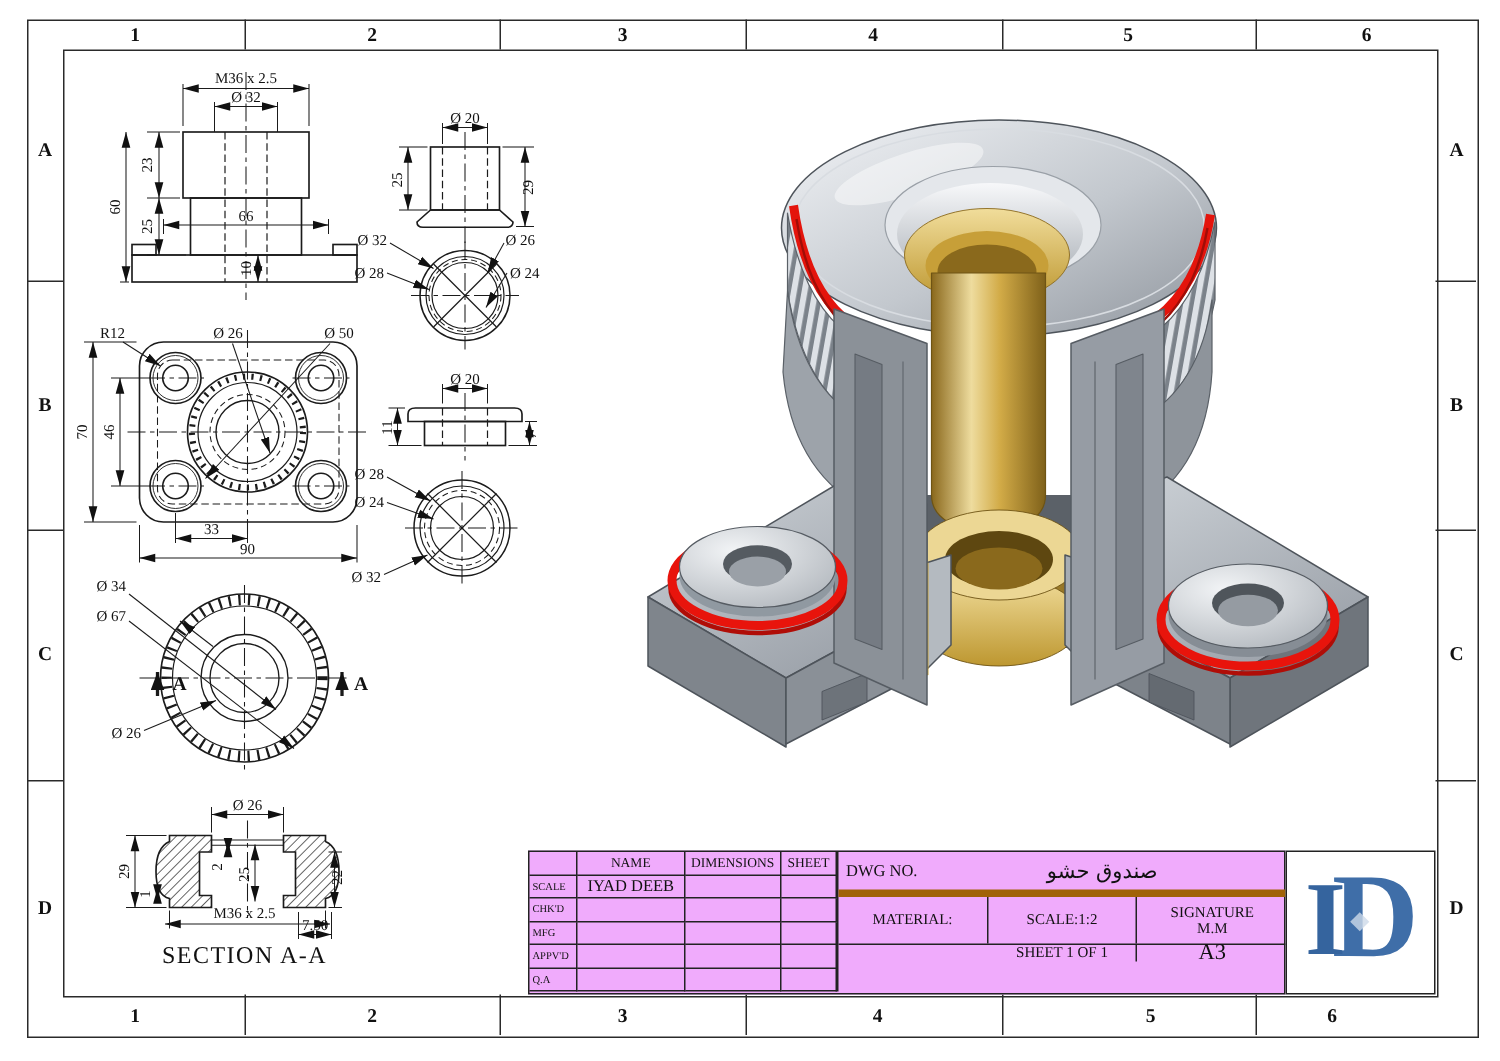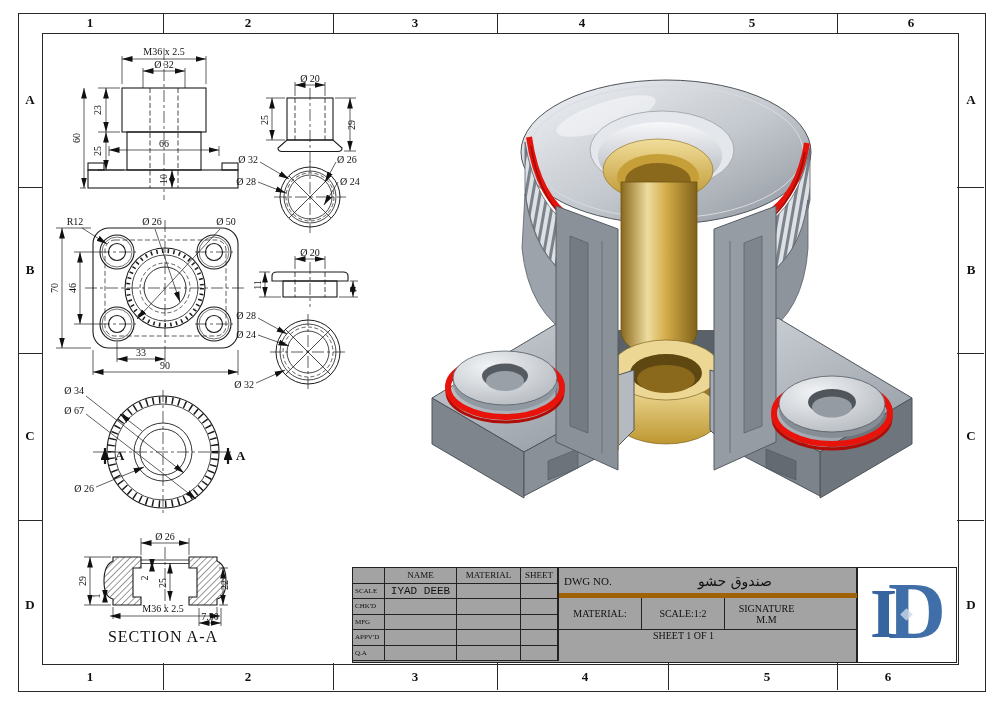--- a/index.html
+++ b/index.html
@@ -8,34 +8,34 @@
   .outer-border{position:absolute;left:18px;top:13px;width:966px;height:677px;border:1.5px solid #2a2a2a;}
   .inner-frame{position:absolute;left:42px;top:33px;width:915px;height:630px;border:1.5px solid #2a2a2a;}
   .gridlab{position:absolute;transform:translate(-50%,-50%);font:bold 13px "Liberation Serif",serif;color:#111;}
   .vtick{position:absolute;width:1px;background:#2a2a2a;}
   .htick{position:absolute;height:1px;background:#2a2a2a;}
   svg text{font-family:"Liberation Serif",serif;}
   .d{font-size:10px;fill:#111;}
   .dbig{font-size:13px;font-weight:bold;fill:#111;}
   .sect{font-size:16px;fill:#111;letter-spacing:1px;}
   
-  .tblock{position:absolute;left:352px;top:567px;width:505px;height:96px;border:1.5px solid #222;box-sizing:border-box;background:#a3a3a3;font-family:"Liberation Serif",serif;}
+  .tblock{position:absolute;left:352px;top:567px;width:505px;height:96px;border:1.5px solid #222;box-sizing:border-box;background:#f0abfc;font-family:"Liberation Serif",serif;}
   .ttable{position:absolute;left:0;top:0;width:205px;height:93px;display:grid;
           grid-template-columns:32px 72px 64px 37px;grid-auto-rows:15.5px;}
   .ttable .c{border-right:1px solid #222;border-bottom:1px solid #222;font-size:7px;display:flex;align-items:center;padding-left:2px;overflow:hidden;}
   .ttable .hd{font-size:9px;justify-content:center;padding-left:0;}
-  .ttable .nm{font-size:11px;justify-content:center;padding-left:0;font-family:Liberation Mono, monospace;}
+  .ttable .nm{font-size:11px;justify-content:center;padding-left:0;}
   .rblock{position:absolute;left:205px;top:0;width:300px;height:93px;border-left:1px solid #222;box-sizing:border-box;}
   .r1{position:absolute;left:0;top:0;width:100%;height:30px;border-bottom:5px solid #a16207;box-sizing:border-box;display:flex;align-items:center;}
   .dwglab{font-size:11px;padding-left:5px;}
   .dwgtitle{flex:1;text-align:center;font-size:14px;font-family:"DejaVu Sans",sans-serif;direction:rtl;}
   .r2,.r3{position:absolute;left:0;width:100%;height:32px;display:flex;box-sizing:border-box;}
   .r2{top:30px;border-bottom:1px solid #222;}
   .r3{top:52px;height:31px;align-items:center;}
-  .cell3{width:83px;box-sizing:border-box;border-right:1px solid #222;display:flex;flex-direction:column;align-items:center;justify-content:center;font-size:10px;}
+  .cell3{width:100px;box-sizing:border-box;border-right:1px solid #222;display:flex;flex-direction:column;align-items:center;justify-content:center;font-size:10px;}
   .cell3:last-child{border-right:none;}
   .a3{font-size:15px;}
   .logo-box{position:absolute;left:857px;top:567px;width:100px;height:96px;border:1.5px solid #222;box-sizing:border-box;background:#fff;}
   .logo-d{position:absolute;left:30px;top:-2px;font:bold 80px "Liberation Serif",serif;color:#3f6ea8;}
   .logo-i{position:absolute;left:12px;top:6px;font:bold 70px "Liberation Serif",serif;color:#35649e;}
   .logo-diamond{position:absolute;left:44px;top:42px;width:9px;height:9px;background:#cdd9e8;transform:rotate(45deg);opacity:.8;}
 </style>
 </head>
 <body>
 
@@ -499,21 +499,21 @@
         <ellipse cx="832" cy="402" rx="24" ry="13" fill="#4f555b"></ellipse>
         <ellipse cx="832" cy="407" rx="20" ry="10.5" fill="#959ba2"></ellipse>
       </g>
     </g>
   </svg>
 
   <div class="tblock">
     <div class="ttable">
       <div class="c"></div>
       <div class="c hd">NAME</div>
-      <div class="c hd">MATERIAL</div>
+      <div class="c hd">DIMENSIONS</div>
       <div class="c hd">SHEET</div>
 
       <div class="c">SCALE</div>
       <div class="c nm">IYAD DEEB</div>
       <div class="c"></div>
       <div class="c"></div>
 
       <div class="c">CHK'D</div>
       <div class="c"></div>
       <div class="c"></div>
@@ -550,20 +550,23 @@
         <div class="cell3">
           <span>SIGNATURE</span>
           <span>M.M</span>
         </div>
       </div>
       <div class="r3">
         <div class="cell3"></div>
         <div class="cell3">
             <span>SHEET 1 OF 1</span>
           </div>
+        <div class="cell3 a3">
+            <span>A3</span>
+          </div>
       </div>
     </div>
   </div>
 
   <div class="logo-box">
     <span class="logo-d">D</span>
     <span class="logo-i">I</span>
     <span class="logo-diamond"></span>
   </div>
 

